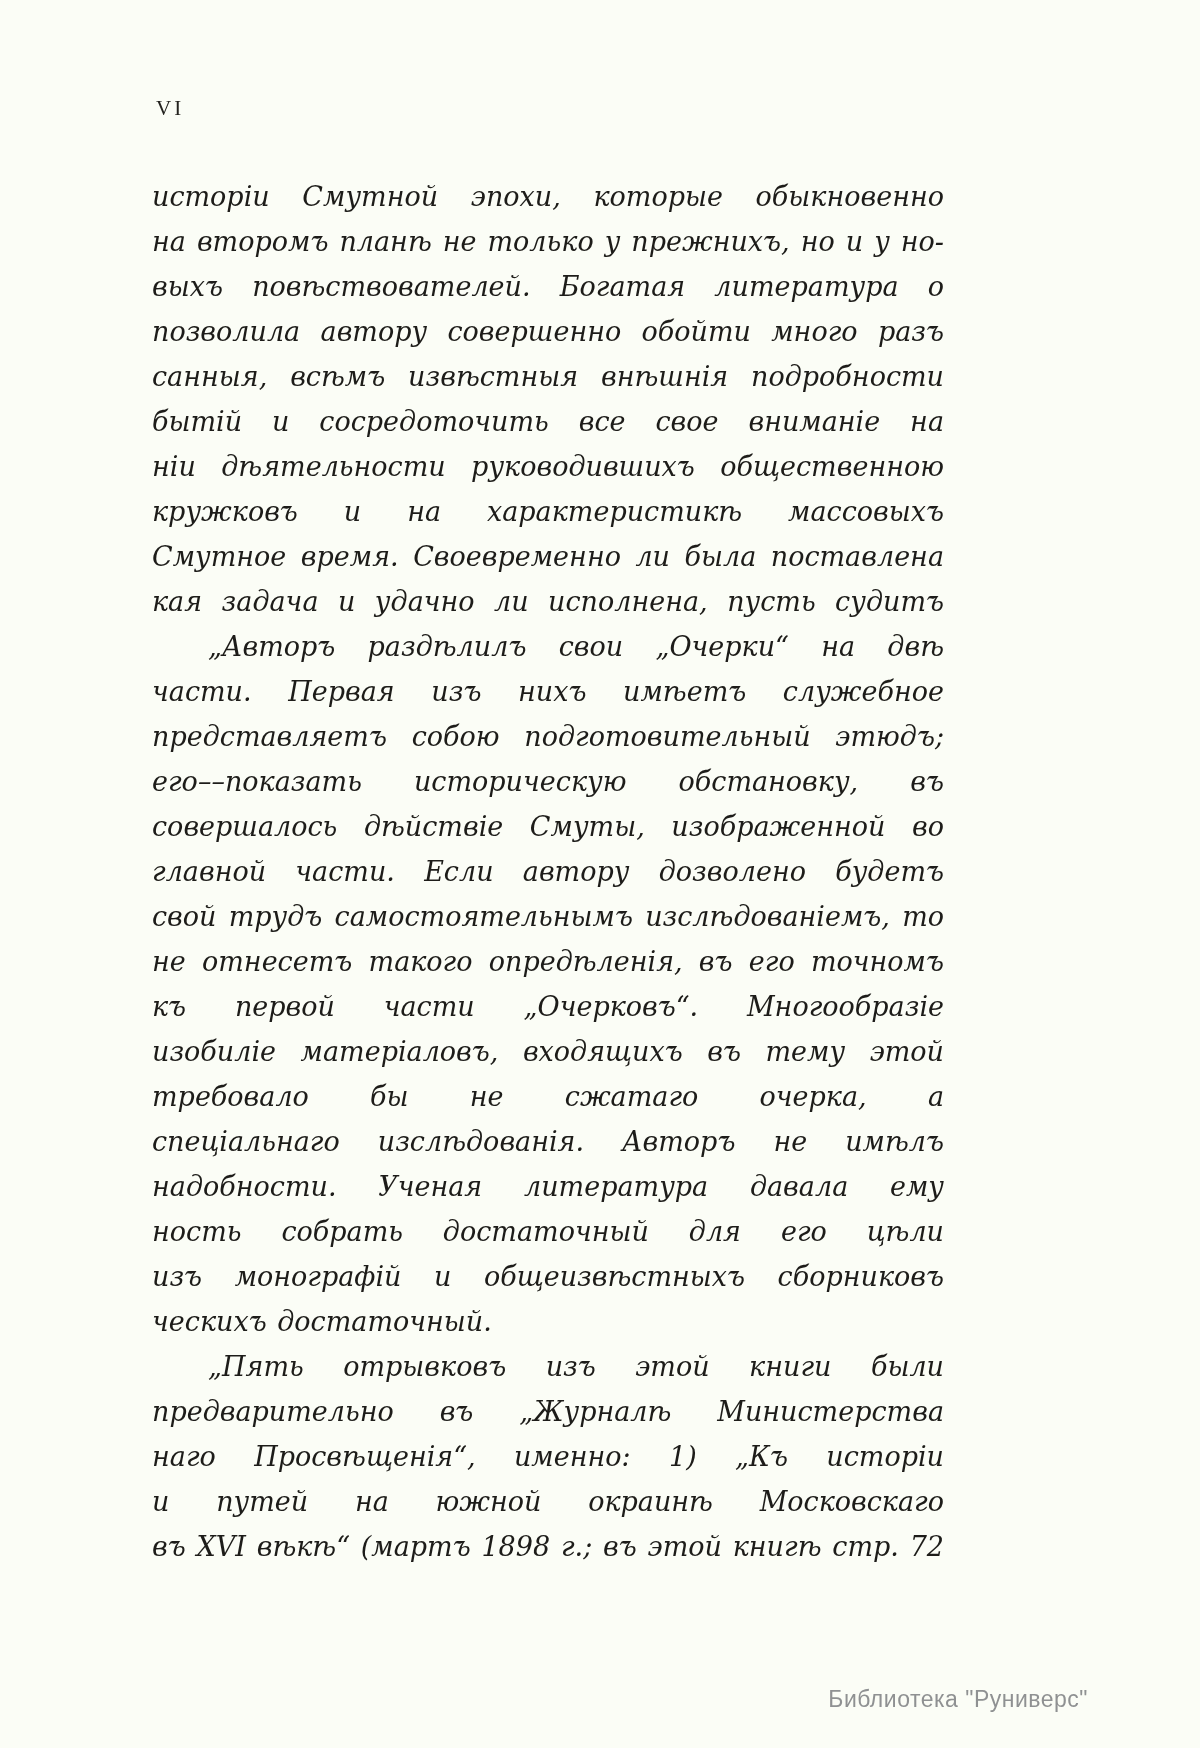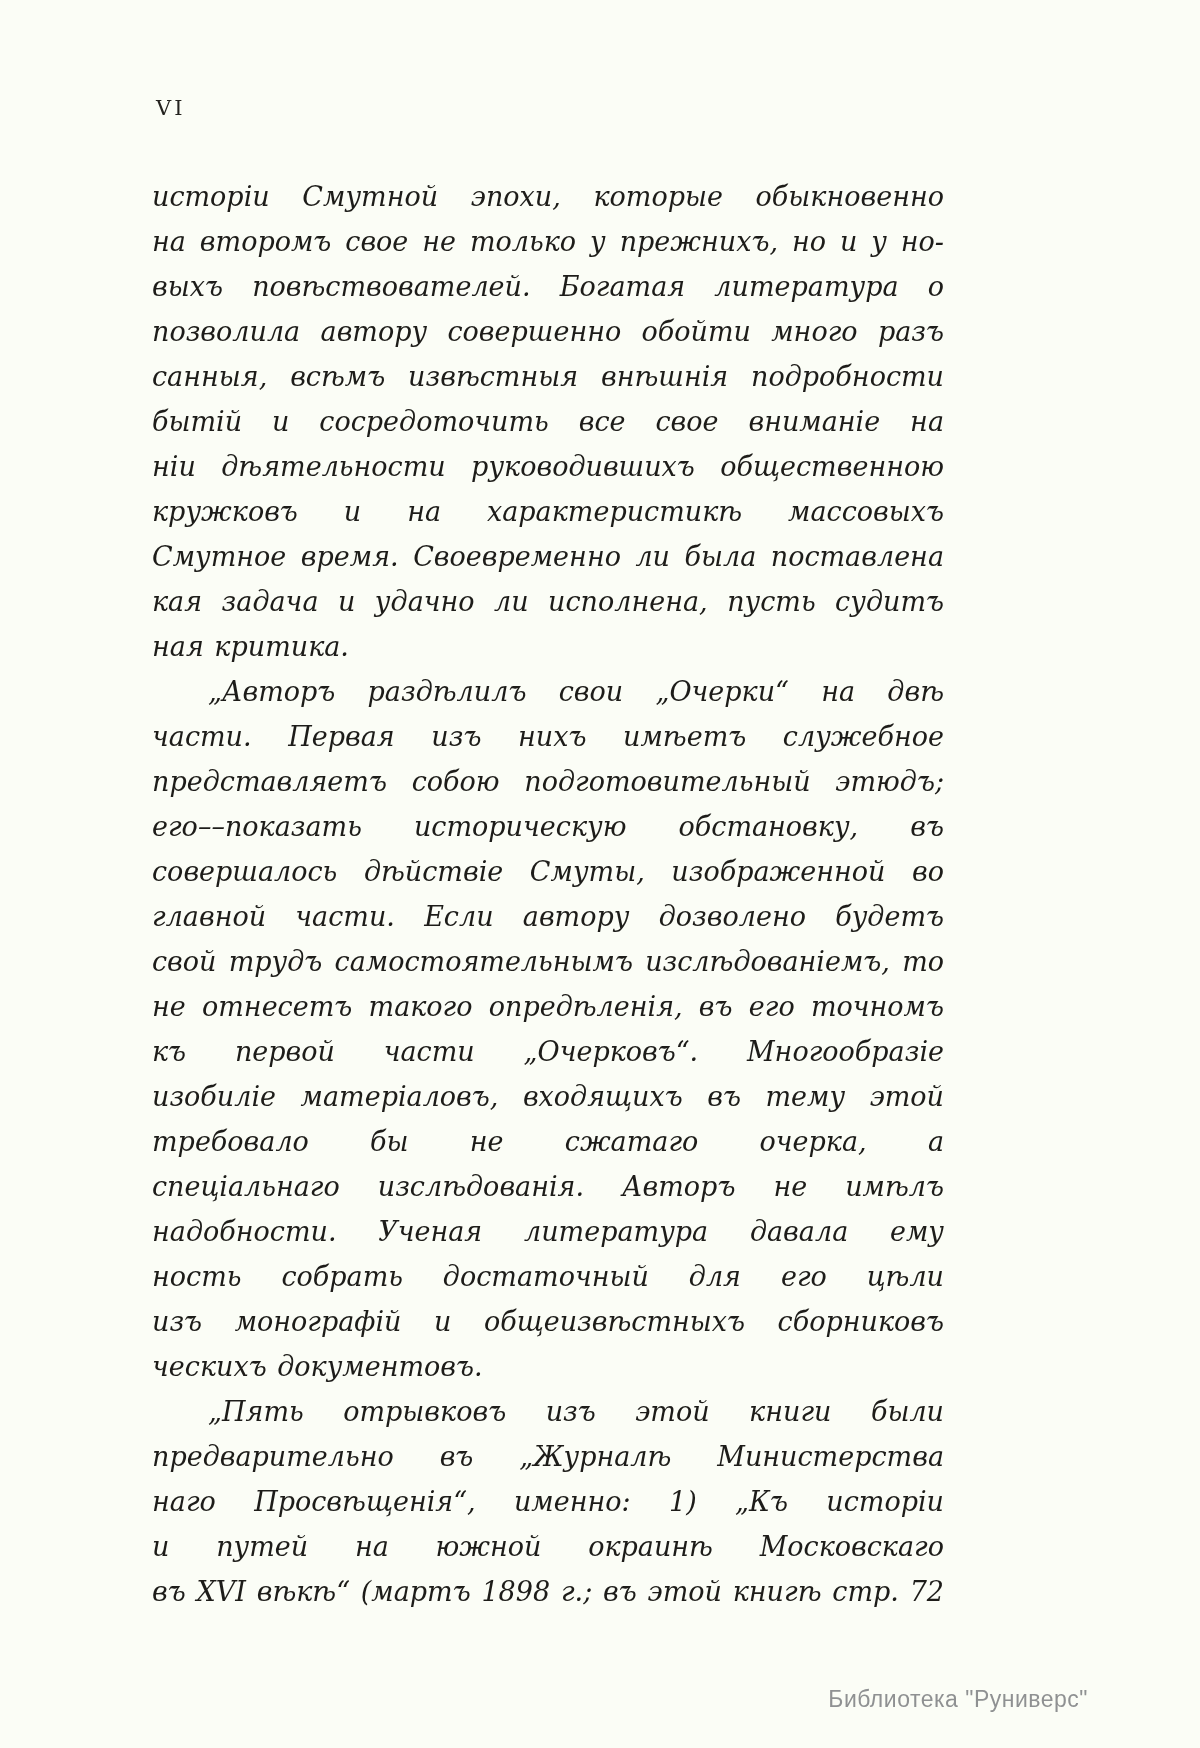--- a/index.html
+++ b/index.html
@@ -16,20 +16,21 @@
     color: #1d1c19;
   }
   .page-number {
     position: absolute;
     left: 156px;
     top: 96px;
     font-size: 21px;
     font-variant: small-caps;
     letter-spacing: 3px;
     color: #24231f;
+    font-family: Liberation Serif, serif;
   }
   .text-block {
     position: absolute;
     left: 152px;
     top: 174px;
     width: 792px;
   }
   .line {
     height: 45px;
     line-height: 45px;
@@ -58,46 +59,45 @@
     letter-spacing: 0.5px;
   }
 </style>
 </head>
 <body>
 
 <div class="page-number">VI</div>
 
 <main class="text-block">
     <div class="line">исторіи Смутной эпохи, которые обыкновенно стоятъ</div>
-    <div class="line">на второмъ свое не только у прежнихъ, но и у но-</div>
+    <div class="line">на второмъ планѣ не только у прежнихъ, но и у но-</div>
     <div class="line">выхъ повѣствователей. Богатая литература о Смутѣ</div>
     <div class="line">позволила автору совершенно обойти много разъ опи-</div>
     <div class="line">санныя, всѣмъ извѣстныя внѣшнія подробности со-</div>
     <div class="line">бытій и сосредоточить все свое вниманіе на изображе-</div>
     <div class="line">ніи дѣятельности руководившихъ общественною жизнью</div>
     <div class="line">кружковъ и на характеристикѣ массовыхъ движеній въ</div>
     <div class="line">Смутное время. Своевременно ли была поставлена та-</div>
     <div class="line">кая задача и удачно ли исполнена, пусть судитъ уче-</div>
-    <div class="line flush">ная критика.</div>
     <div class="line indent">„Авторъ раздѣлилъ свои „Очерки“ на двѣ неравныя</div>
     <div class="line">части. Первая изъ нихъ имѣетъ служебное значеніе и</div>
     <div class="line">представляетъ собою подготовительный этюдъ; цѣль</div>
     <div class="line">его––показать историческую обстановку, въ которой</div>
     <div class="line">совершалось дѣйствіе Смуты, изображенной во второй,</div>
     <div class="line">главной части. Если автору дозволено будетъ назвать</div>
     <div class="line">свой трудъ самостоятельнымъ изслѣдованіемъ, то онъ</div>
     <div class="line">не отнесетъ такого опредѣленія, въ его точномъ смыслѣ,</div>
     <div class="line">къ первой части „Очерковъ“. Многообразіе сюжетовъ и</div>
     <div class="line">изобиліе матеріаловъ, входящихъ въ тему этой части,</div>
     <div class="line">требовало бы не сжатаго очерка, а многосторонняго</div>
     <div class="line">спеціальнаго изслѣдованія. Авторъ не имѣлъ времени</div>
     <div class="line">надобности. Ученая литература давала ему возмож-</div>
     <div class="line">ность собрать достаточный для его цѣли матеріалъ</div>
     <div class="line">изъ монографій и общеизвѣстныхъ сборниковъ истори-</div>
-    <div class="line flush">ческихъ документовъ.</div>
+    <div class="line flush">ческихъ достаточный.</div>
     <div class="line indent">„Пять отрывковъ изъ этой книги были напечатаны</div>
     <div class="line">предварительно въ „Журналѣ Министерства Народ-</div>
     <div class="line">наго Просвѣщенія“, именно: 1) „Къ исторіи городовъ</div>
     <div class="line">и путей на южной окраинѣ Московскаго государства</div>
     <div class="line">въ XVI вѣкѣ“ (мартъ 1898 г.; въ этой книгѣ стр. 72—</div>
   </main>
 
 <div class="watermark">Библиотека "Руниверс"</div>
 
 </body></html>

